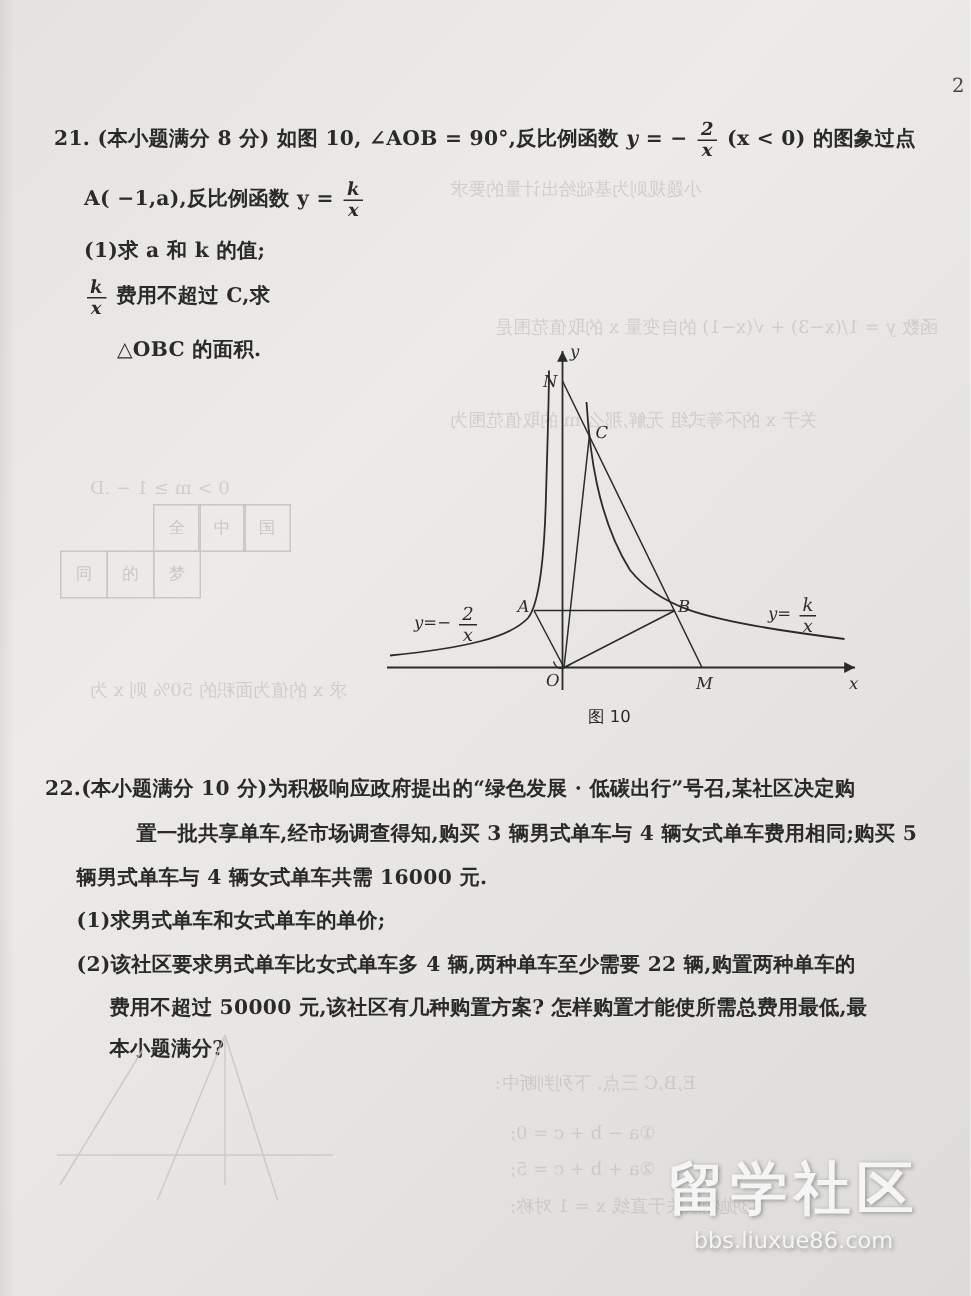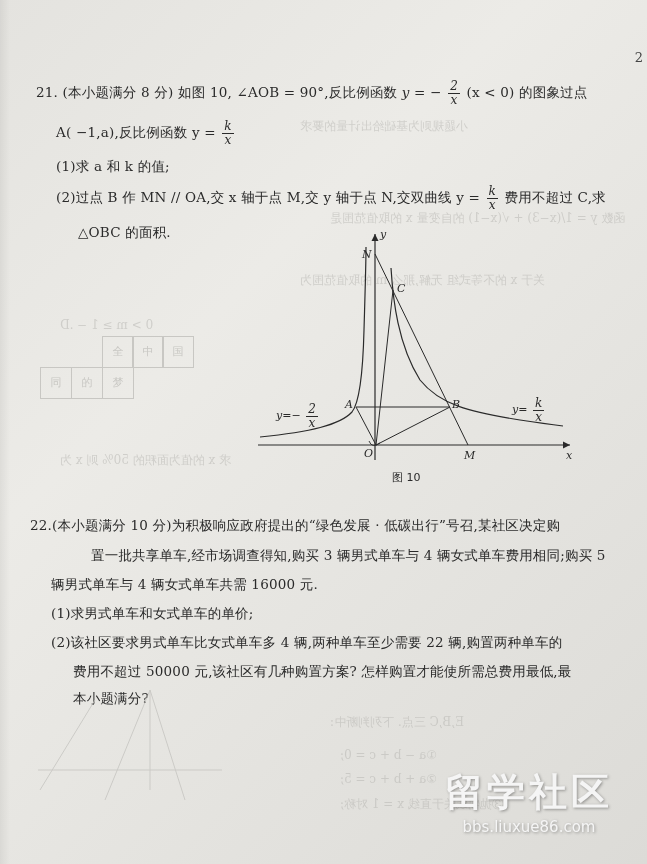--- a/index.html
+++ b/index.html
@@ -6,21 +6,21 @@
   body {
     width:647px; height:864px; overflow:hidden; position:relative;
     background: linear-gradient(135deg, #e4e3df 0%, #ecebe7 35%, #e6e5e1 60%, #dcdbd7 100%);
     font-family: "DejaVu Serif", "Liberation Serif", serif;
     color:#2a2a2a;
   }
   .ghost {
     position:absolute; color:#b9b8b4; font-size:12px; opacity:0.55;
     transform: scaleX(-1); white-space:nowrap;
   }
-  .line { position:absolute; font-size:13.5px; white-space:nowrap; letter-spacing:0.2px; }
+  .line { position:absolute; font-size:13.5px; white-space:nowrap; letter-spacing:0.2px;font-weight:bold; }
   .frac { display:inline-block; vertical-align:middle; text-align:center; margin:0 2px; font-style:italic; line-height:1.05; }
   .frac .num { display:block; border-bottom:1px solid #2a2a2a; padding:0 2px; font-size:12px; }
   .frac .den { display:block; font-size:12px; }
   .it { font-style:italic; }
   #figure { position:absolute; left:0; top:0; }
   .fig-label { position:absolute; font-size:11px; }
   .page-corner { position:absolute; right:4px; top:50px; font-size:13px; color:#444; }
   .watermark {
     position:absolute; right:18px; bottom:28px; width:200px; text-align:center;
     color:#f5f5f5; text-shadow: 1px 1px 3px rgba(0,0,0,0.35);
@@ -70,21 +70,20 @@
   <span>A( −1,a),反比例函数 y =</span>
   <span class="frac">
     <span class="num">k</span>
     <span class="den">x</span>
   </span>
 </div>
 
 <div class="line" style="left:56px; top:158px;">(1)求 a 和 k 的值;</div>
 
 <div class="line" style="left:56px; top:185px;">
-  <span>(2)过点 B 作 MN // OA,交 x 轴于点 M,交 y 轴于点 N,交双曲线 y =</span>
   <span class="frac">
     <span class="num">k</span>
     <span class="den">x</span>
   </span>
   <span>费用不超过 C,求</span>
 </div>
 
 <div class="line" style="left:78px; top:224px;text-align:right;">△OBC 的面积.</div>
 
 <svg id="figure" width="647" height="864">

